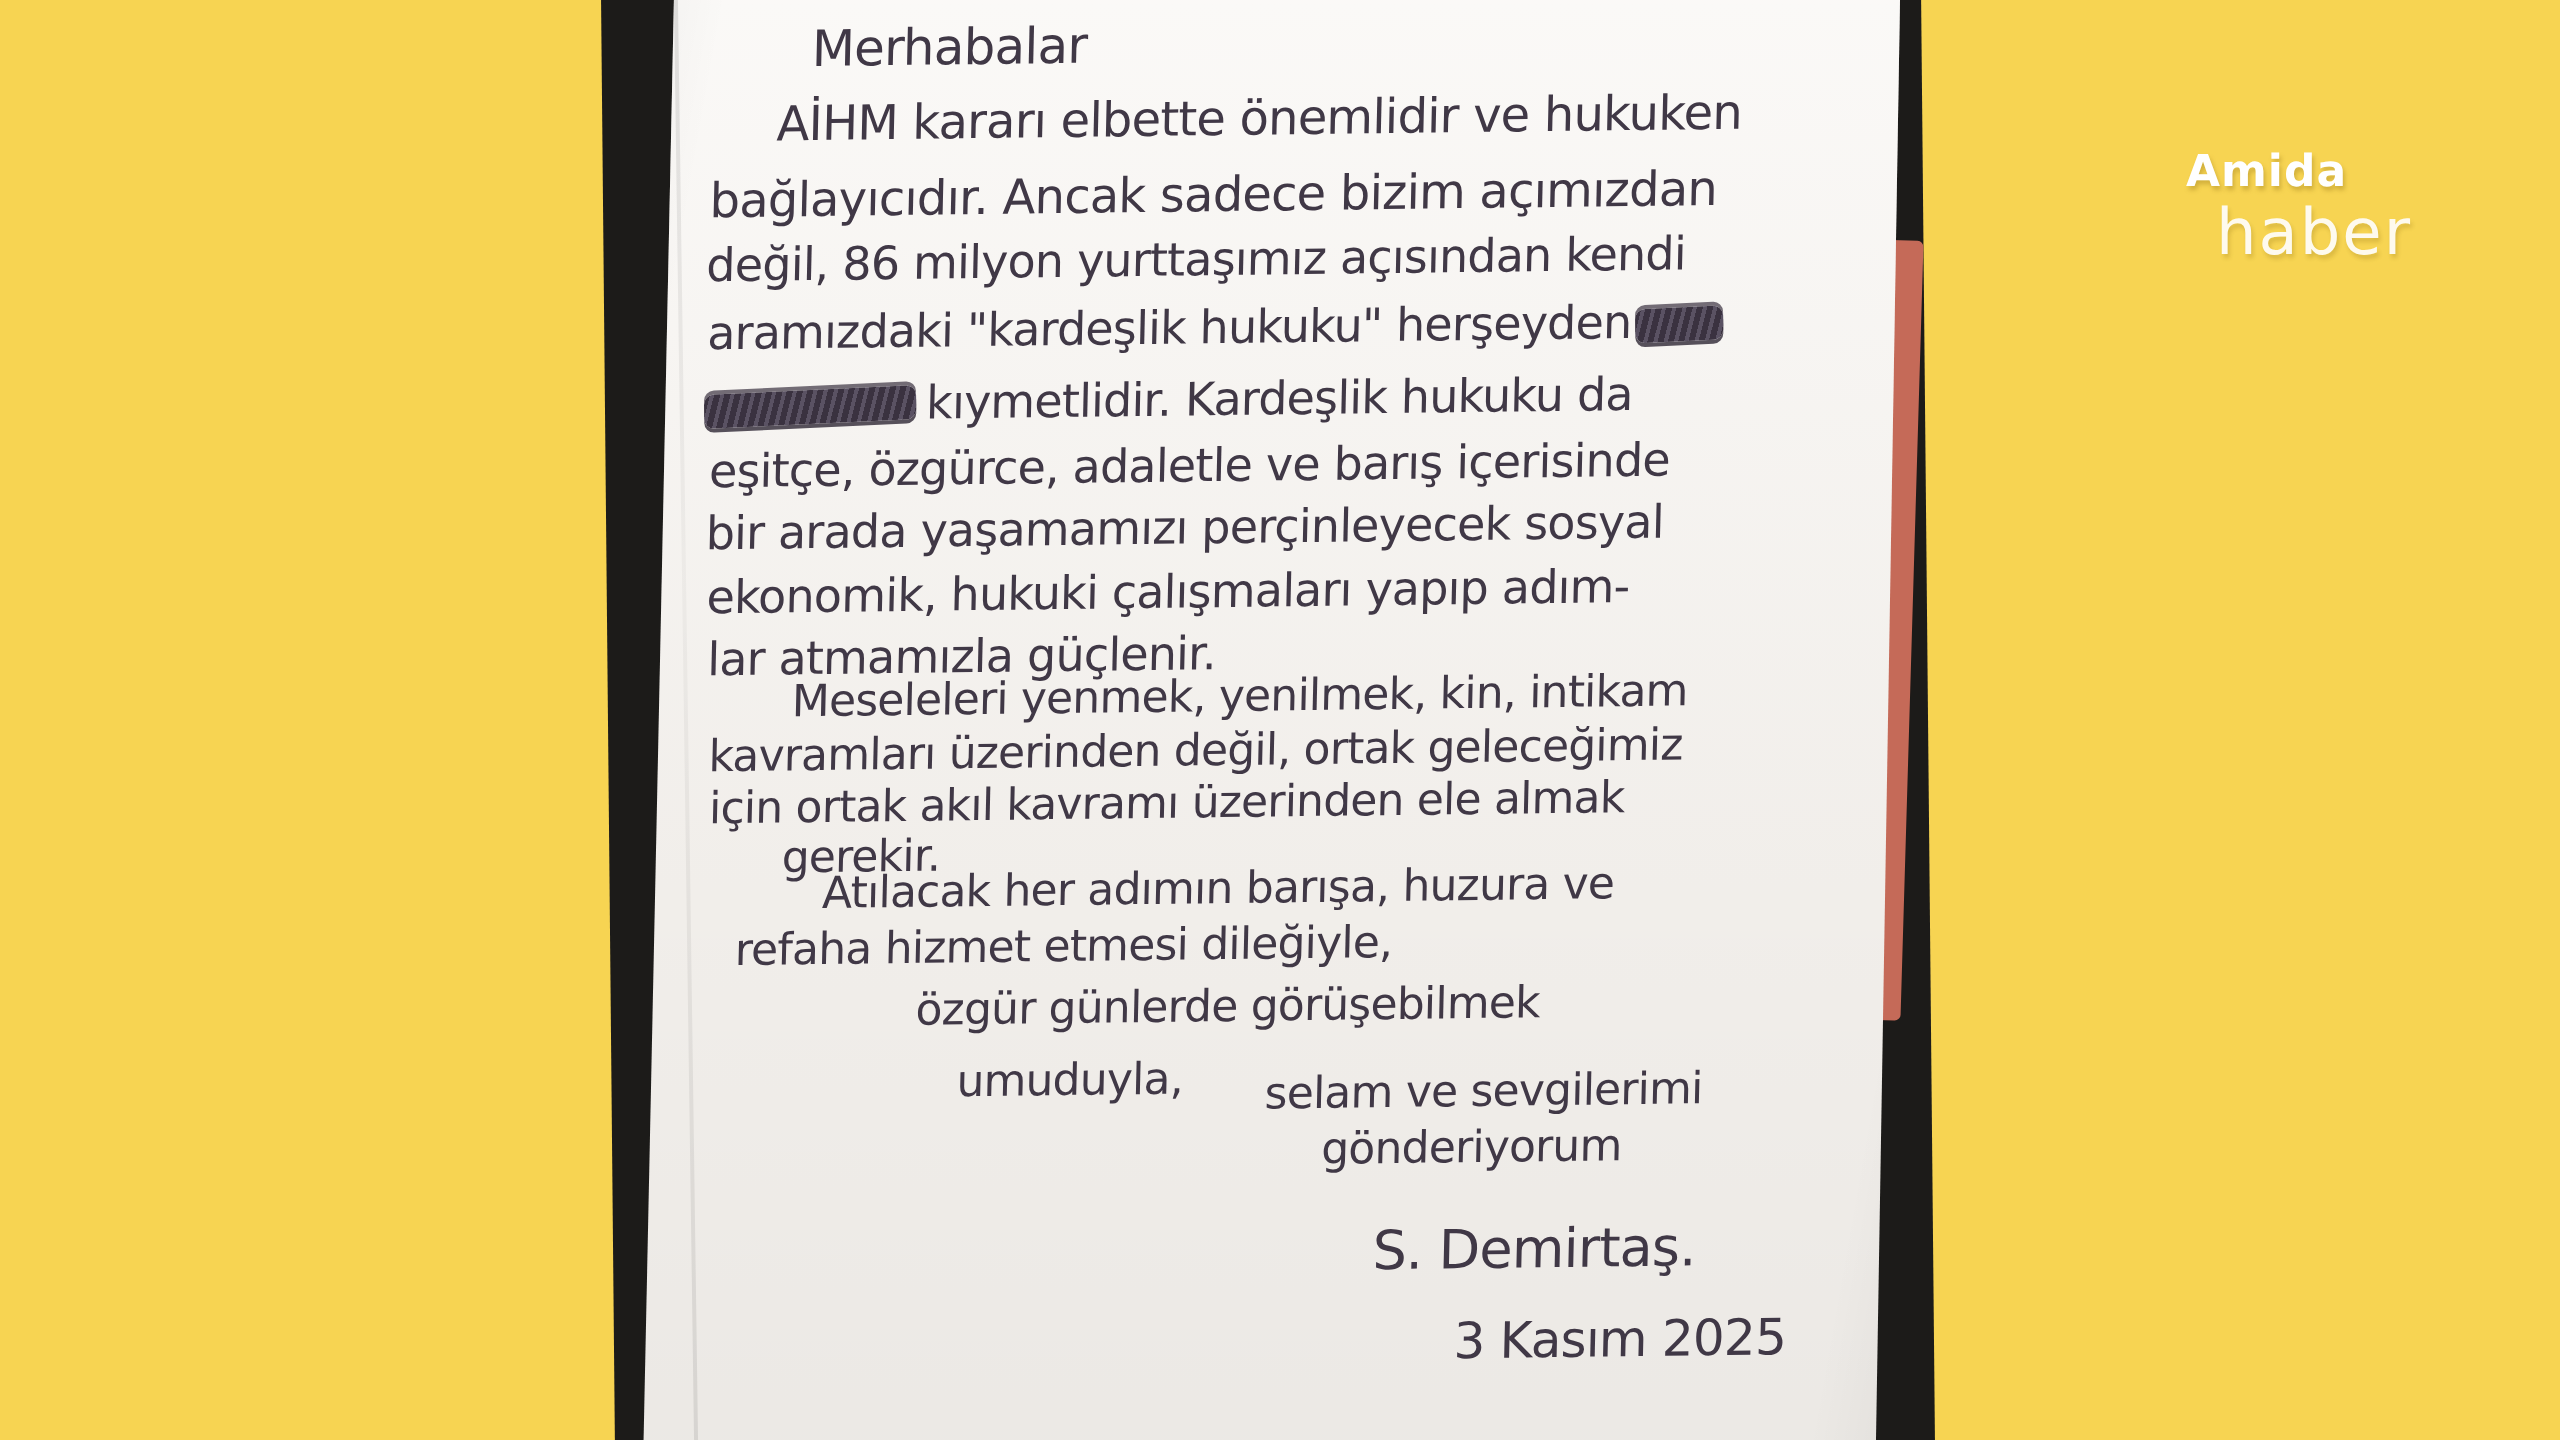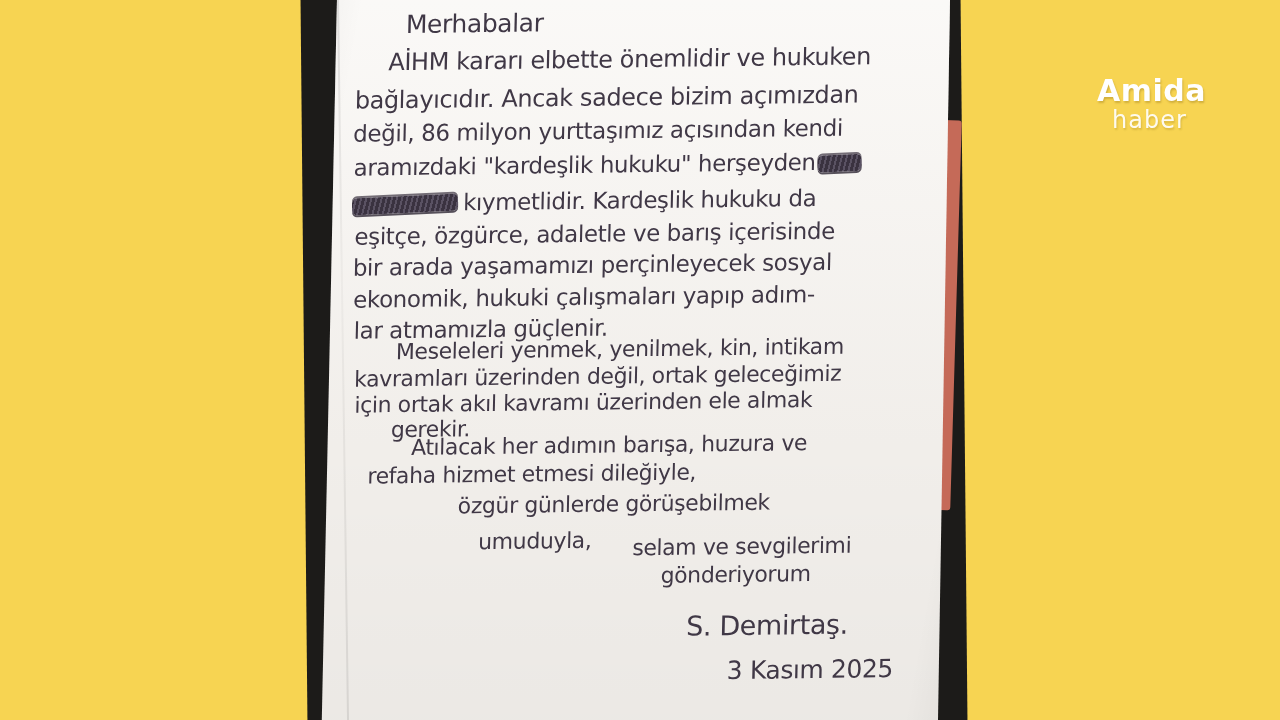--- a/index.html
+++ b/index.html
@@ -93,34 +93,34 @@
 
   .logo {
     position: absolute;
     top: 76px;
     right: 74px;
     color: var(--logo_text);
     line-height: 1.0;
     text-align: left;
   }
   .logo-amida {
-    font-size: 30px;
+    font-size: 22px;
     font-weight: bold;
     letter-spacing: 0.5px;
     display: flex;
     align-items: flex-end;
     text-shadow: 1px 2px 2px rgba(140,110,20,0.35);
   }
   .logo-a-mark {
     display: inline-block;
     margin-right: 1px;
     transform: skewX(-8deg);
   }
   .logo-haber {
-    font-size: 24px;
+    font-size: 32px;
     font-weight: normal;
     opacity: 0.9;
     margin-left: 16px;
     margin-top: 2px;
     letter-spacing: 1px;
     text-shadow: 1px 2px 2px rgba(140,110,20,0.3);
   }
 </style>
 </head>
 <body>

